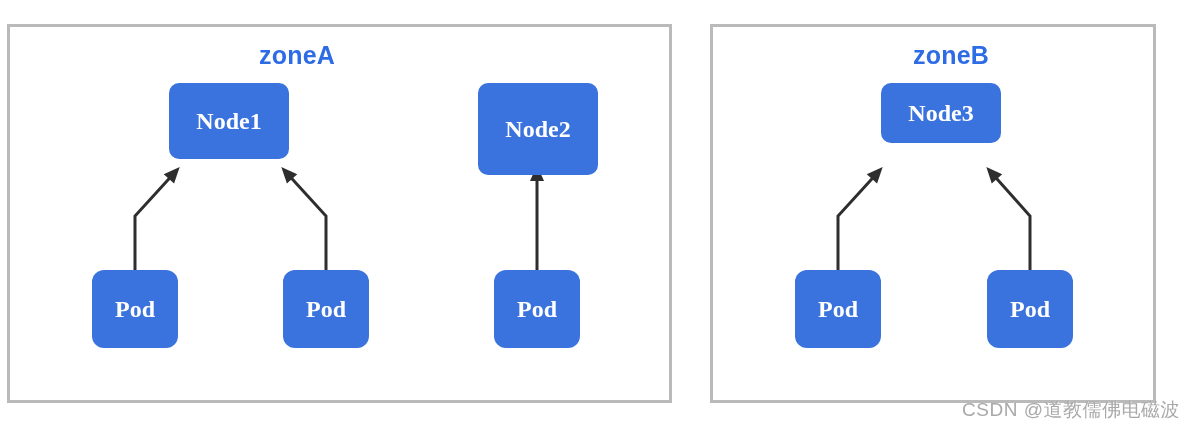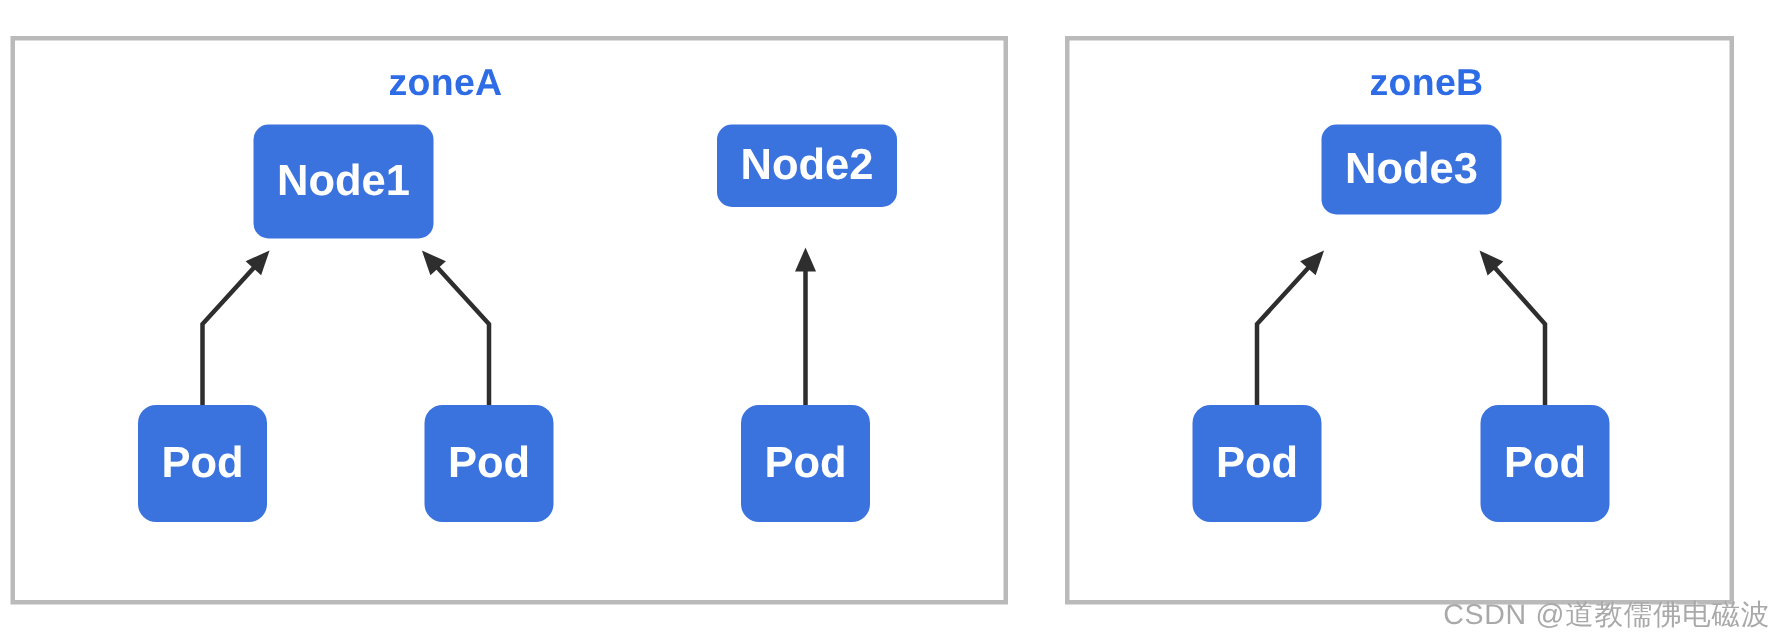--- a/index.html
+++ b/index.html
@@ -34,22 +34,23 @@
     line-height:1.05;
     letter-spacing:0.2px;
   }
   .nodebox,.podbox{
     position:absolute;
     background:var(--box-fill);
     color:var(--box-text);
     display:flex;
     align-items:center;
     justify-content:center;
-    font-size:29px;
+    font-size:24px;
     font-weight:600;
+    font-family:Liberation Serif, serif;
   }
   .nodebox{border-radius:10px;}
   .podbox{border-radius:12px;}
   svg.edges{
     position:absolute;
     left:0;top:0;
     pointer-events:none;
   }
   .edge{
     fill:none;
@@ -89,21 +90,21 @@
     <polyline class="edge" points="135,270 135,216 177,170" marker-end="url(#ah)"></polyline>
     <polyline class="edge" points="326,270 326,216 284,170" marker-end="url(#ah)"></polyline>
     <polyline class="edge" points="537,270 537,169" marker-end="url(#ah)"></polyline>
     <polyline class="edge" points="838,270 838,216 880,170" marker-end="url(#ah)"></polyline>
     <polyline class="edge" points="1030,270 1030,216 989,170" marker-end="url(#ah)"></polyline>
   </svg>
 
   <div class="nodebox" style="left:169px;top:83px;width:120px;height:76px">
     <span>Node1</span>
   </div>
-  <div class="nodebox" style="left:478px;top:83px;width:120px;height:55px">
+  <div class="nodebox" style="left:478px;top:83px;width:120px;height:92px">
     <span>Node2</span>
   </div>
   <div class="nodebox" style="left:881px;top:83px;width:120px;height:60px">
     <span>Node3</span>
   </div>
 
   <div class="podbox" style="left:92px;top:270px;width:86px;height:78px">
     <span>Pod</span>
   </div>
   <div class="podbox" style="left:283px;top:270px;width:86px;height:78px">

